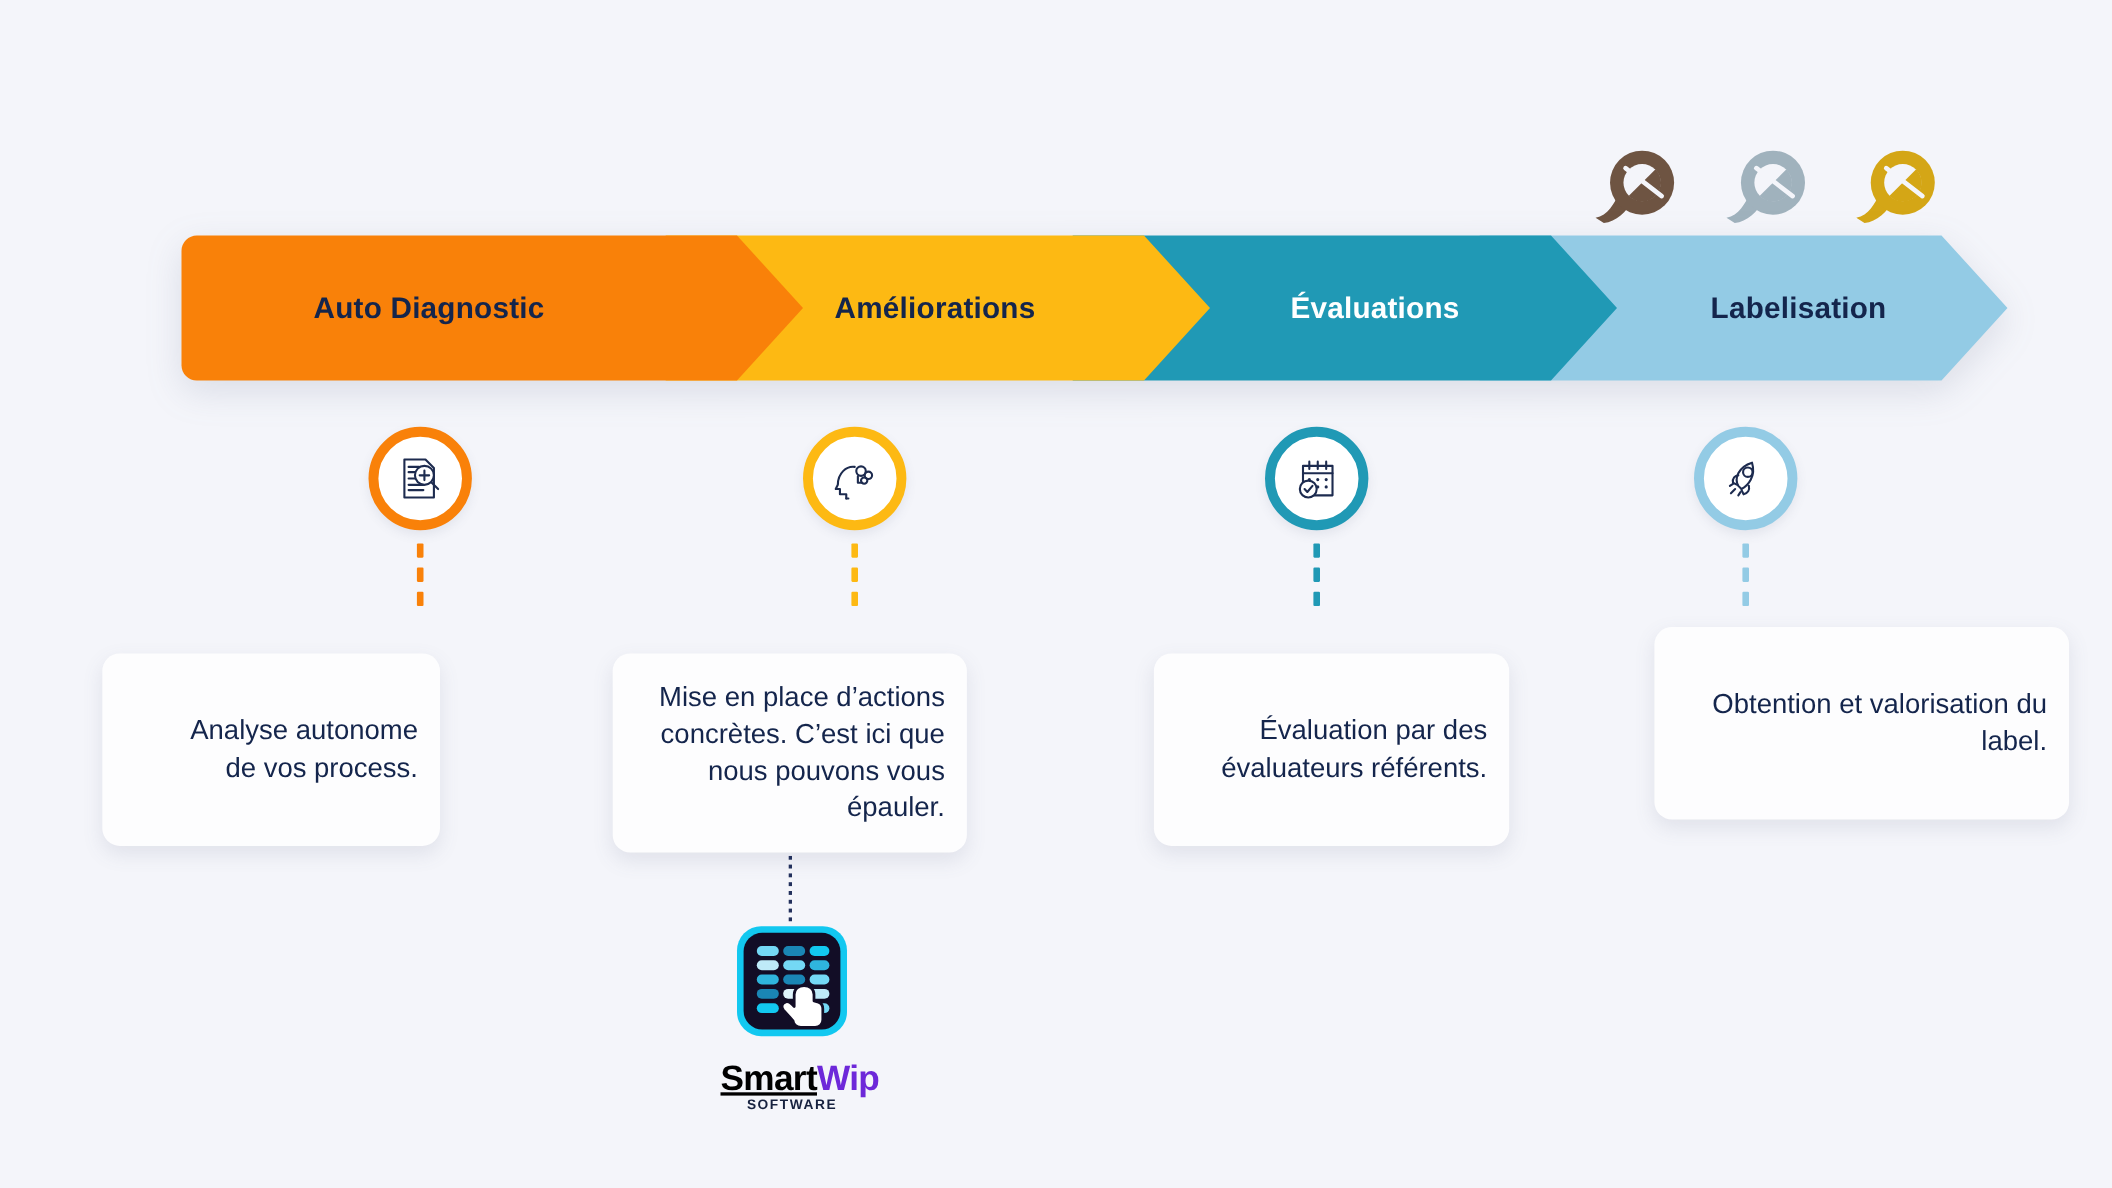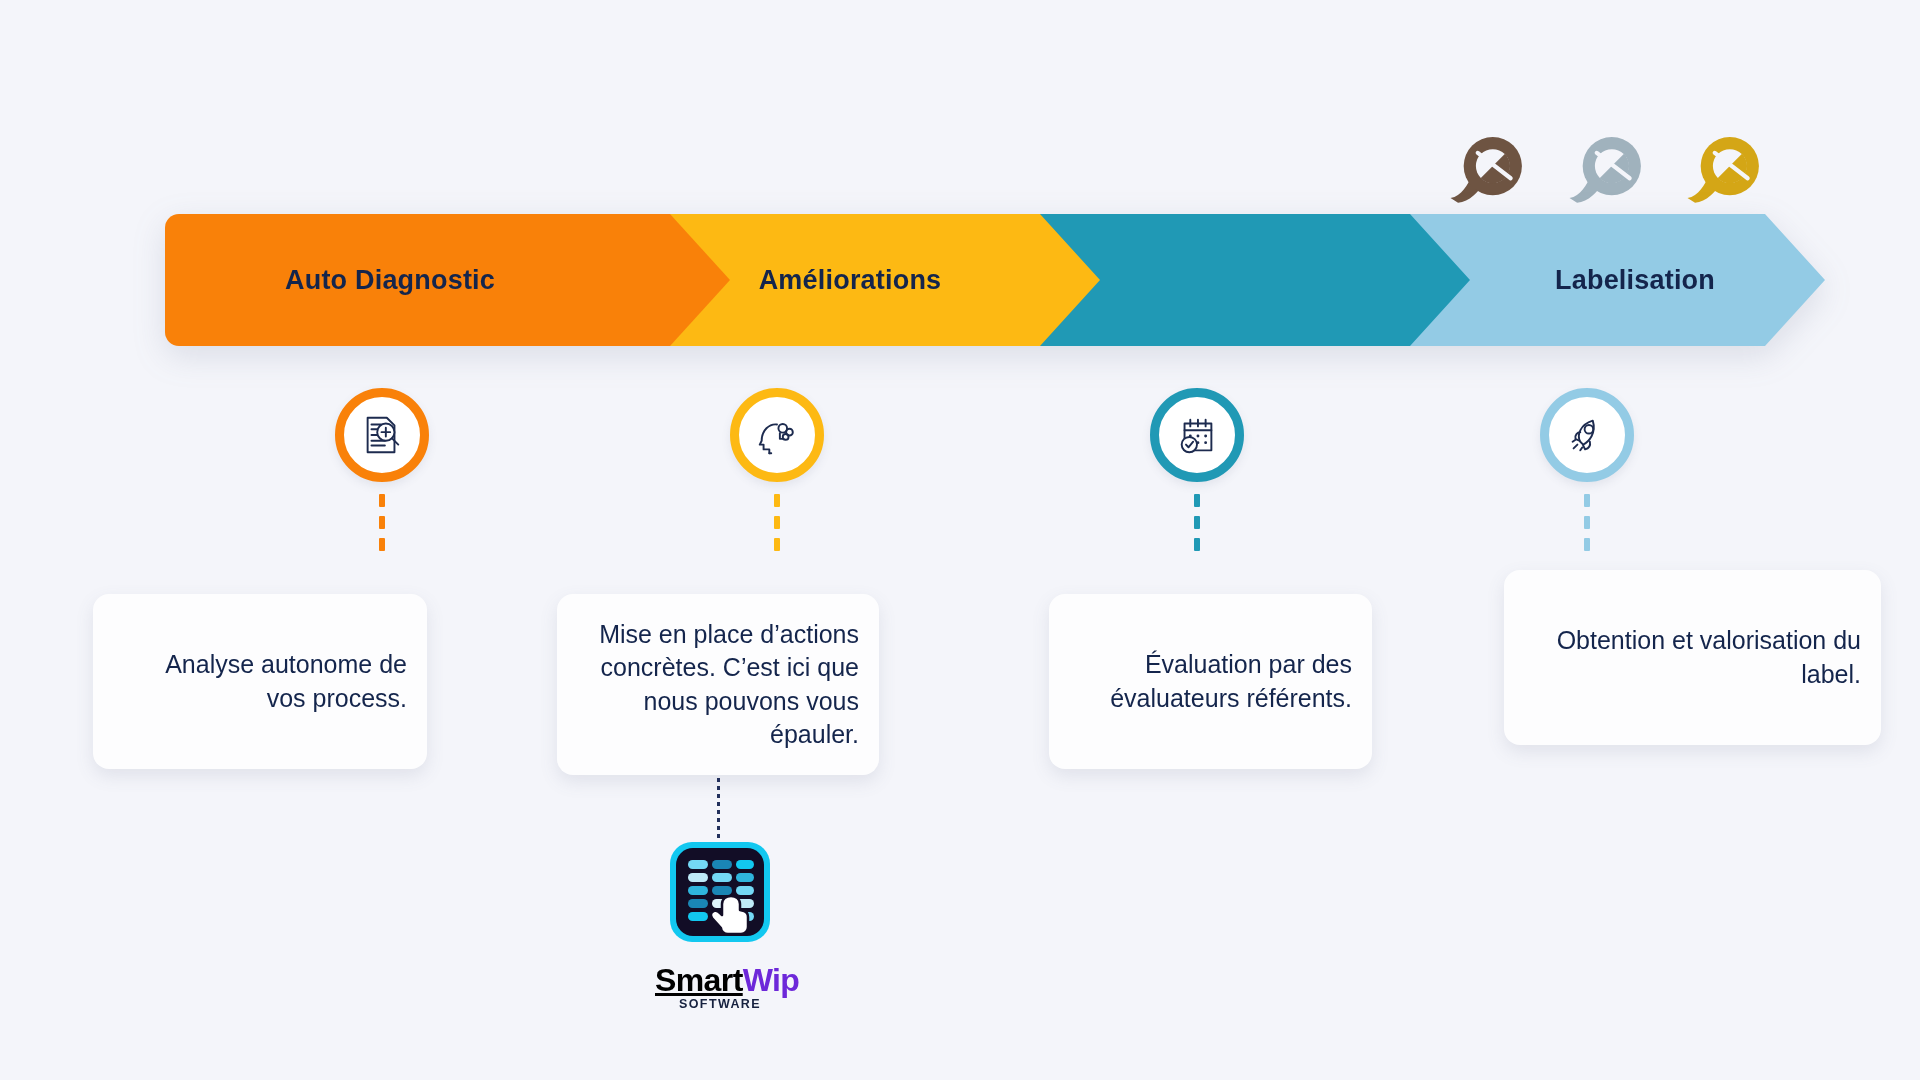--- a/index.html
+++ b/index.html
@@ -224,20 +224,23 @@
         <path d="M14 0 H505 L565 66 L505 132 H14 A14 14 0 0 1 0 118 V14 A14 14 0 0 1 14 0 Z" fill="#f98109"></path>
       </g>
     </svg>
 
     <div style="position:absolute;left:0;top:0;width:1660px;height:132px;">
       <div style="position:absolute;left:120px;top:0;width:330px;height:132px;display:flex;align-items:center;">
         <span class="seg-label" style="color:#14254c;">Auto Diagnostic</span>
       </div>
       <div style="position:absolute;left:520px;top:0;width:330px;height:132px;display:flex;align-items:center;justify-content:center;">
         <span class="seg-label" style="color:#14254c;">Améliorations</span>
+      </div>
+      <div style="position:absolute;left:935px;top:0;width:300px;height:132px;display:flex;align-items:center;justify-content:center;">
+        <span class="seg-label" style="color:#ffffff;">Évaluations</span>
       </div>
       <div style="position:absolute;left:1320px;top:0;width:300px;height:132px;display:flex;align-items:center;justify-content:center;">
         <span class="seg-label" style="color:#14254c;text-align:right;">Labelisation</span>
       </div>
     </div>
   </div>
 
   <div class="steps">
 
     <div class="step-circle" style="left:335px; border:9px solid #f98109;">
@@ -306,21 +309,21 @@
     <i style="background:#2099b5;"></i>
       <i style="background:#2099b5;"></i>
       <i style="background:#2099b5;"></i>
   </div>
   <div class="drop" style="left:1584px;">
     <i style="background:#93cbe5;"></i>
       <i style="background:#93cbe5;"></i>
       <i style="background:#93cbe5;"></i>
   </div>
 
-  <div class="card" style="left:93px; top:594px; width:334px; height:175px;padding-left:48px;">
+  <div class="card" style="left:93px; top:594px; width:307px; height:175px;padding-left:48px;">
     <p>Analyse autonome de vos process.</p>
   </div>
 
   <div class="card" style="left:557px; top:594px; width:322px; height:181px;">
     <p>Mise en place d’actions concrètes. C’est ici que nous pouvons vous épauler.</p>
   </div>
 
   <div class="card" style="left:1049px; top:594px; width:323px; height:175px;">
     <p>Évaluation par des évaluateurs référents.</p>
   </div>

